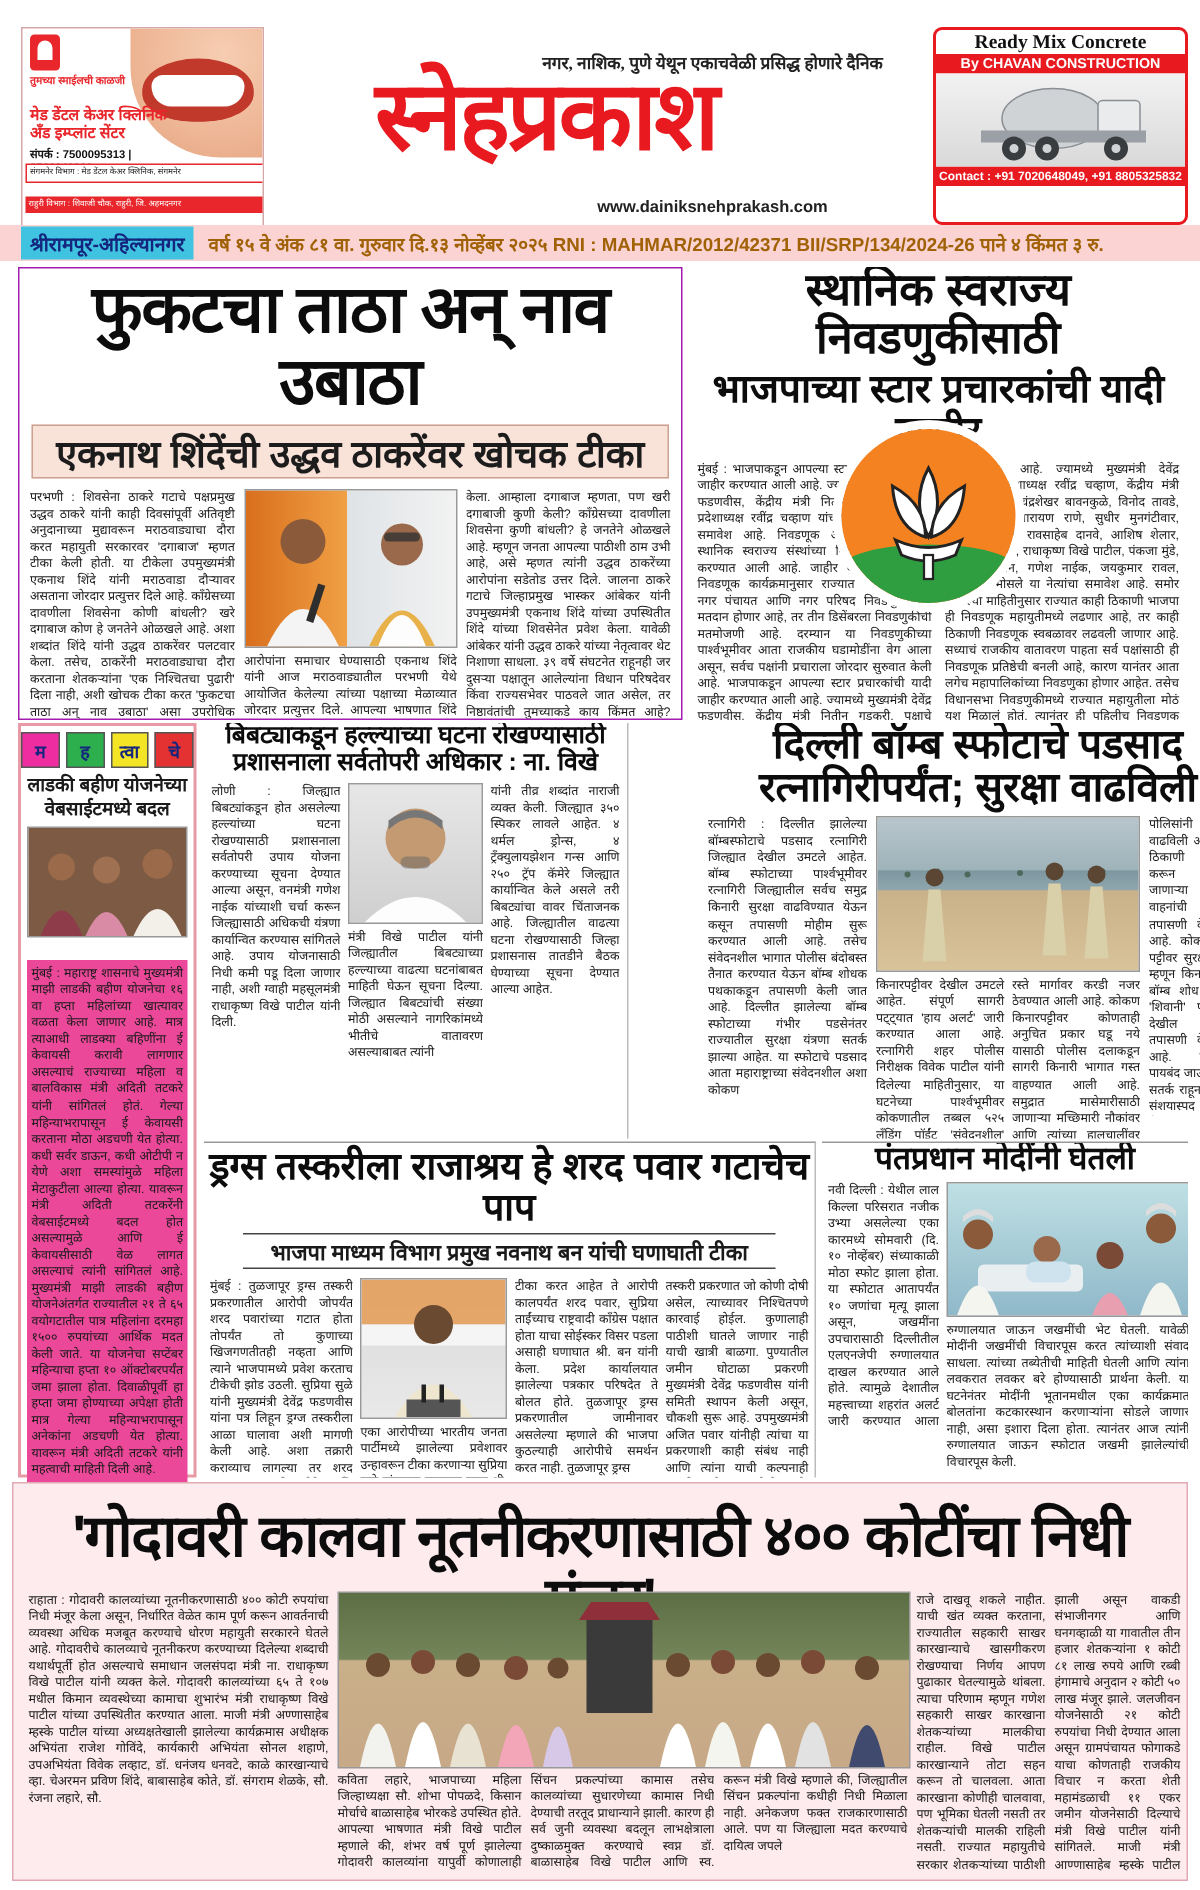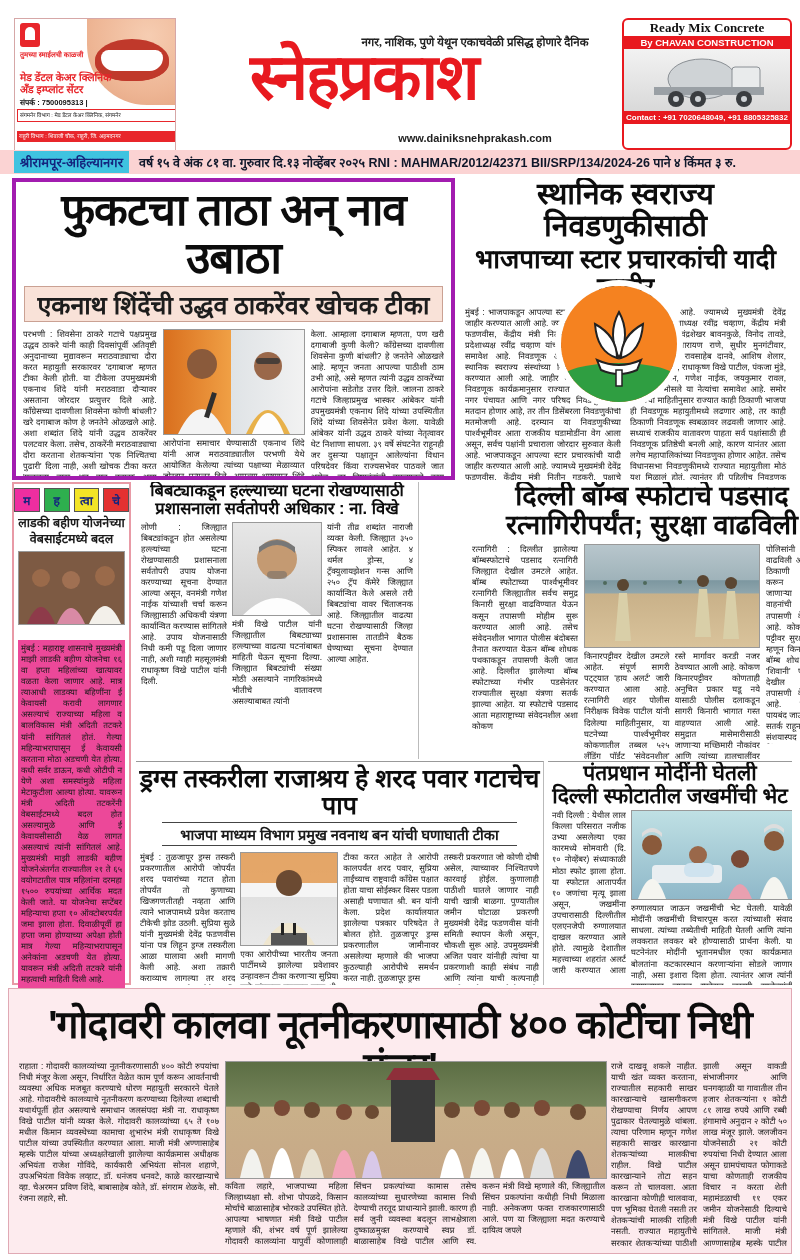--- a/index.html
+++ b/index.html
@@ -25,23 +25,23 @@
   .ad-tejraj{left:622px;top:18px;width:170px;height:132px;border:2px solid #e8191f;border-radius:6px;background:#fff;overflow:hidden;}
   .ad-tejraj .row1{display:flex;align-items:center;justify-content:center;gap:4px;padding-top:3px;}
   .ad-tejraj .sun{width:18px;height:18px;border-radius:50%;background:radial-gradient(circle,#e8191f 35%, #e8191f 40%, transparent 42%),repeating-conic-gradient(#e8191f 0 10deg, transparent 10deg 30deg);}
   .ad-tejraj .brand{color:#e8191f;font-size:22px;font-weight:800;letter-spacing:3px;}
   .ad-tejraj .rmc{text-align:center;font-family:"Liberation Serif",serif;font-weight:bold;font-size:13px;color:#111;}
   .ad-tejraj .byline{background:#e8191f;color:#fff;text-align:center;font-weight:bold;font-size:9.5px;padding:1px 0;}
   .ad-tejraj .truck{height:62px;background:linear-gradient(#f2f2f2,#d9d9d9);position:relative;}
   .ad-tejraj .contact{background:#e8191f;color:#fff;text-align:center;font-weight:bold;font-size:8px;padding:2px 0;}
   .datebar{left:0;top:150px;width:800px;height:24px;background:#fbd3d3;display:flex;align-items:center;gap:10px;padding-left:14px;}
   .edition{background:#3fc3e0;color:#14257e;font-weight:800;font-size:13px;padding:2px 6px;}
-  .dateinfo{font-weight:800;font-size:12.5px;color:#0f172a;}
-  
-  .art{border:4px solid #a21caf;background:#fff;overflow:hidden;}
+  .dateinfo{font-weight:800;font-size:12.5px;color:#a16207;}
+  
+  .art{border:1px solid #a21caf;background:#fff;overflow:hidden;}
   .col{font-size:8.3px;line-height:1.33;text-align:justify;overflow:hidden;}
   .hl{font-weight:800;text-align:center;color:#0c0c0c;line-height:1.08;}
   
   .a-main{left:12px;top:178px;width:443px;height:302px;}
   .a-main .hl1{font-size:44px;letter-spacing:-1px;padding-top:4px;}
   .a-main .sub{margin:5px 8px 3px 8px;background:#f9e2d8;border:1px solid #caa193;font-size:25px;font-weight:800;text-align:center;color:#1c1c1c;}
   .a-main .body{display:flex;gap:6px;padding:4px 7px;height:182px;}
   .a-main .body>div{flex:1;}
   .photo{position:relative;overflow:hidden;border:1px solid #999;}
   .ph-main{height:104px;margin-bottom:3px;background:linear-gradient(90deg,#d96f1e 0%,#f0a045 48%,#dfe3e6 48%,#f2f2f2 100%);}
@@ -283,21 +283,20 @@
         </div>
         <div class="col">एका आरोपीच्या भारतीय जनता पार्टीमध्ये झालेल्या प्रवेशावर उन्हावरून टीका करणाऱ्या सुप्रिया सुळे यांच्यावर पलटवार करत श्री. बन</div>
       </div>
       <div class="col">टीका करत आहेत ते आरोपी कालपर्यंत शरद पवार, सुप्रिया ताईंच्याच राष्ट्रवादी काँग्रेस पक्षात होता याचा सोईस्कर विसर पडला असाही घणाघात श्री. बन यांनी केला. प्रदेश कार्यालयात झालेल्या पत्रकार परिषदेत ते बोलत होते. तुळजापूर ड्रग्स प्रकरणातील जामीनावर असलेल्या म्हणाले की भाजपा कुठल्याही आरोपीचे समर्थन करत नाही. तुळजापूर ड्रग्स</div>
       <div class="col">तस्करी प्रकरणात जो कोणी दोषी असेल, त्याच्यावर निश्चितपणे कारवाई होईल. कुणालाही पाठीशी घातले जाणार नाही याची खात्री बाळगा. पुण्यातील जमीन घोटाळा प्रकरणी मुख्यमंत्री देवेंद्र फडणवीस यांनी समिती स्थापन केली असून, चौकशी सुरू आहे. उपमुख्यमंत्री अजित पवार यांनीही त्यांचा या प्रकरणाशी काही संबंध नाही आणि त्यांना याची कल्पनाही नव्हती असे स्पष्ट केले आहे. निष्पक्ष चौकशीसाठी हे सरकार कटिबद्ध असून एका महिन्यात चौकशी अहवाल येईल आणि जो कोणी दोषी असेल त्याच्यावर निश्चित कारवाई केली जाईल असे श्री. बन यांनी नमूद केले.</div>
     </div>
   </div>
 
   <div class="abs art a-modi">
     <div class="hl hl1">पंतप्रधान मोदींनी घेतली</div>
-    <div class="hl hl2">दिल्ली स्फोटातील जखमींची भेट</div>
     <div class="body">
       <div class="col c1">नवी दिल्ली : येथील लाल किल्ला परिसरात नजीक उभ्या असलेल्या एका कारमध्ये सोमवारी (दि. १० नोव्हेंबर) संध्याकाळी मोठा स्फोट झाला होता. या स्फोटात आतापर्यंत १० जणांचा मृत्यू झाला असून, जखमींना उपचारासाठी दिल्लीतील एलएनजेपी रुग्णालयात दाखल करण्यात आले होते. त्यामुळे देशातील महत्त्वाच्या शहरांत अलर्ट जारी करण्यात आला आहे. आज पंतप्रधान मोदींनी जखमींची रुग्णालयात जाऊन भेट घेतली आहे. पंतप्रधान नरेंद्र मोदी दोन दिवसांच्या भूतान दौऱ्यावर होते. हा दौरा आटपून भारतात परतल्यानंतर त्यांनी तात्काळ एलएनजेपी</div>
       <div class="c2">
         <div class="photo ph-modi">
           <svg width="160" height="88" viewBox="0 0 160 88" preserveAspectRatio="none">
             <rect x="20" y="54" width="70" height="18" rx="4" fill="#e9eef1"></rect>
             <circle cx="20" cy="34" r="10" fill="#8a5a3b"></circle>
               <path d="M6 88 Q20 48 34 88Z" fill="#f5f5f0"></path>
             <path d="M10 26 Q20 16 30 26 L30 22 Q20 12 10 22Z" fill="#ddd"></path>
             <circle cx="66" cy="44" r="9" fill="#9a684a"></circle>

